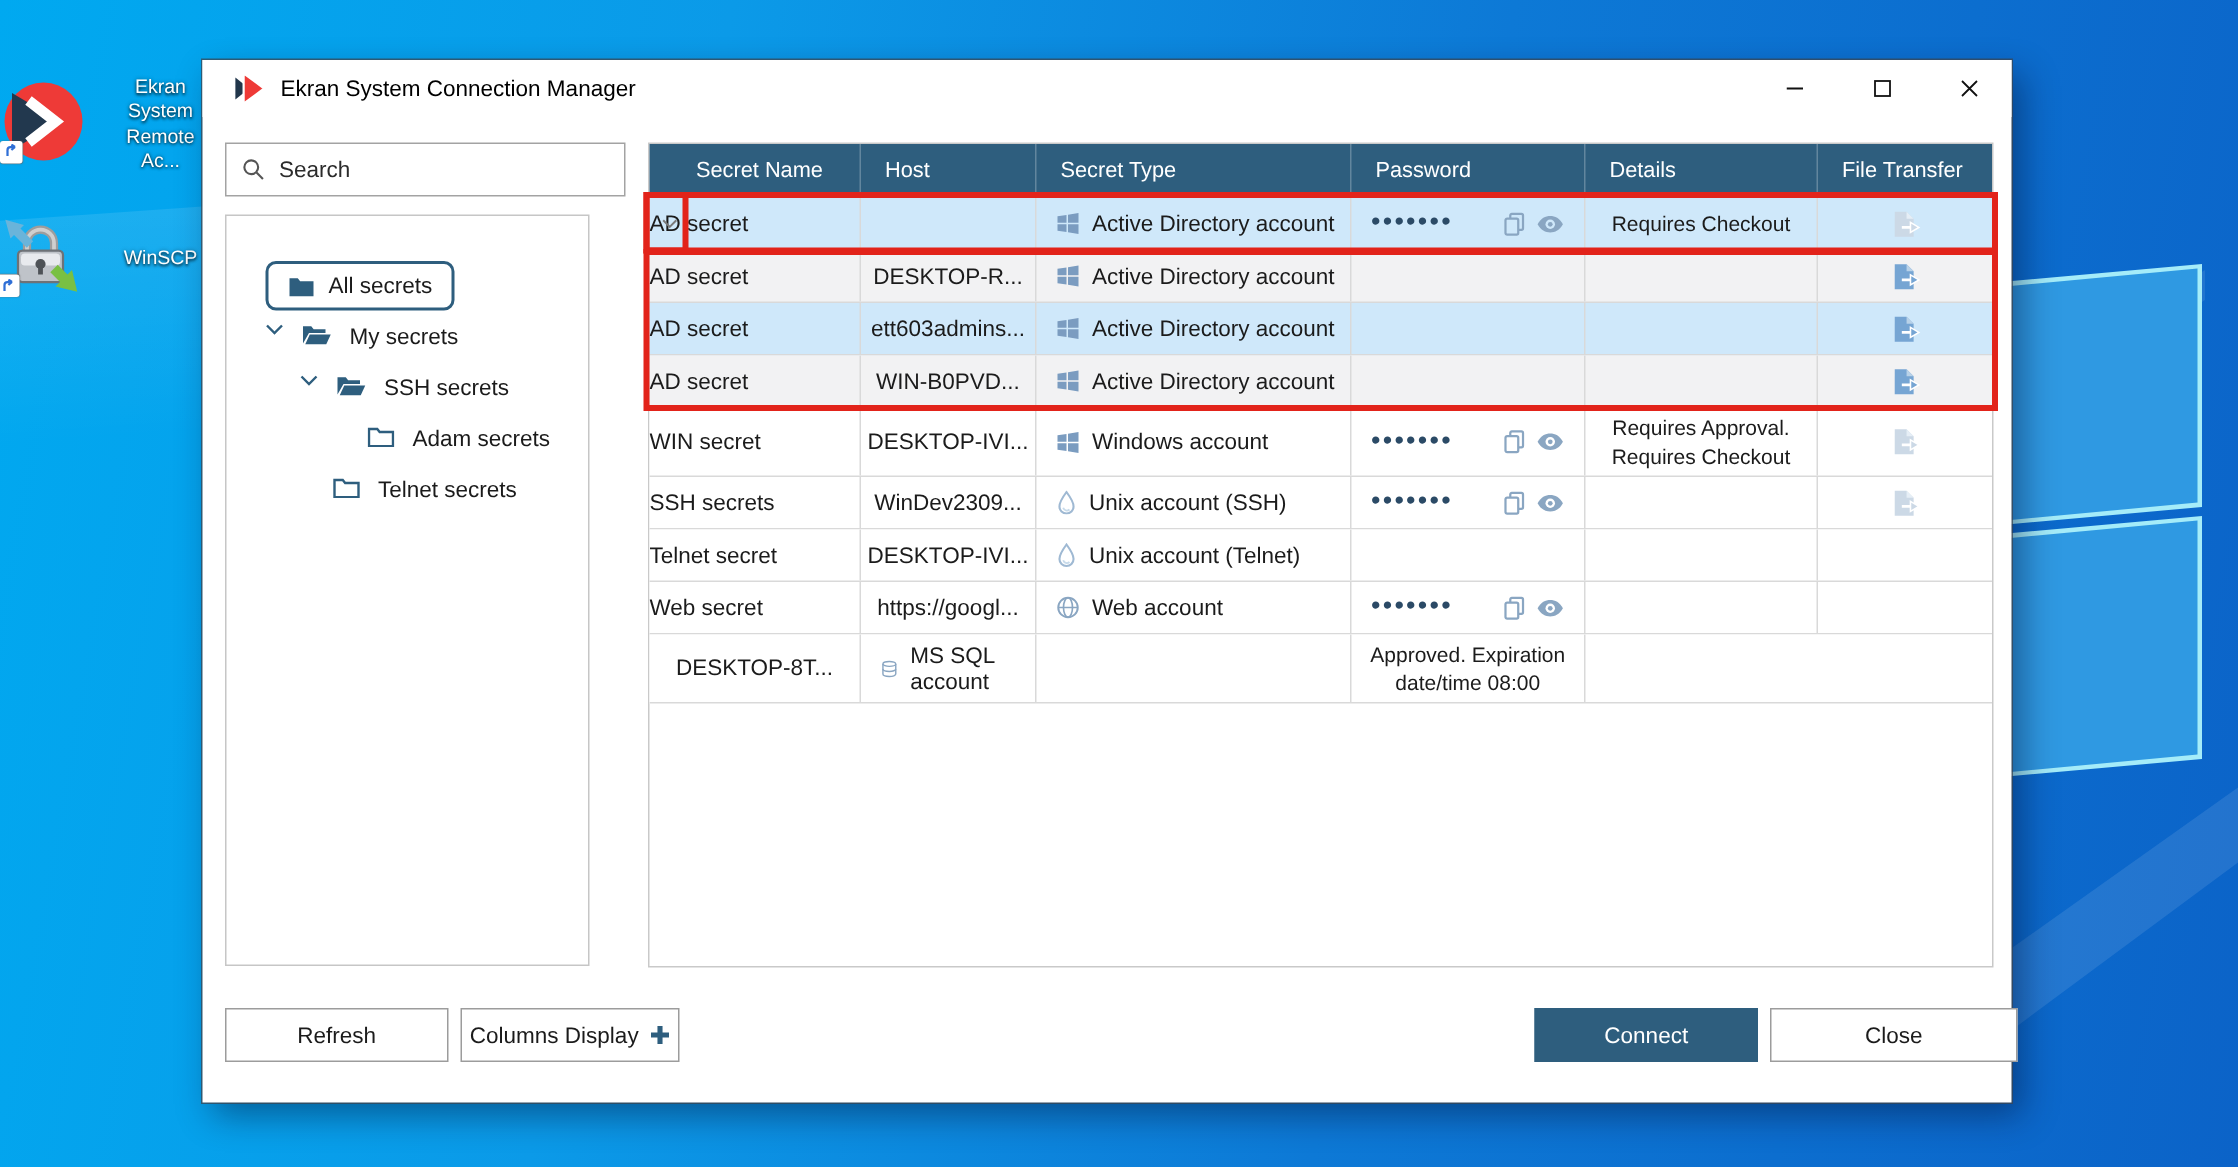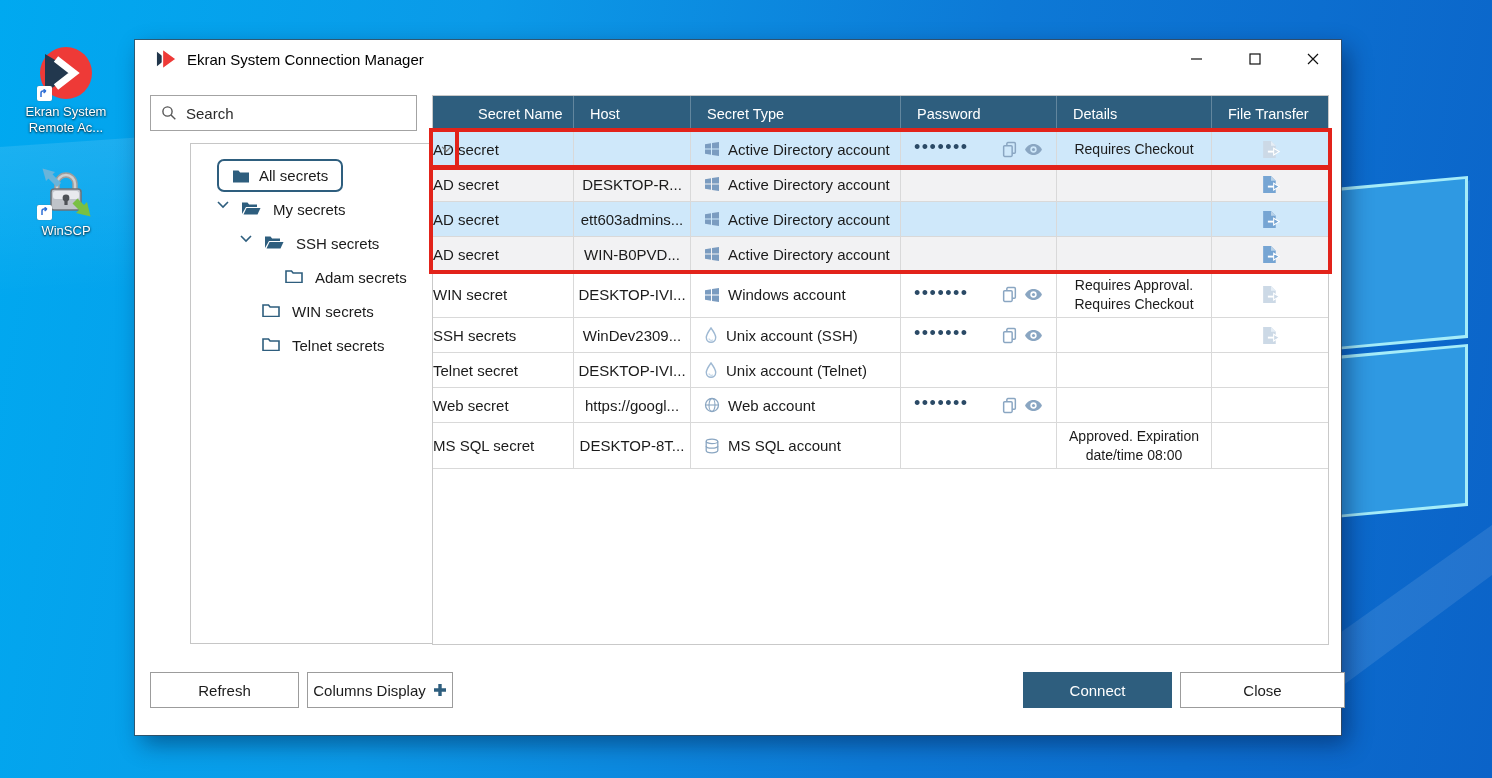--- a/index.html
+++ b/index.html
@@ -5,21 +5,21 @@
   * { margin:0; padding:0; box-sizing:border-box; }
   html,body { width:1492px; height:778px; overflow:hidden; font-family:"Liberation Sans",sans-serif; }
   .desktop { position:absolute; inset:0; width:1492px; height:778px;
     background:linear-gradient(100deg,#00a9f0 0%,#0b9ae8 30%,#0d79d6 62%,#0b63c8 100%); }
   .streak1 { position:absolute; left:-60px; top:120px; width:900px; height:150px;
     background:linear-gradient(rgba(255,255,255,.10),rgba(255,255,255,0)); transform:rotate(-4deg); }
   .wp-logo { position:absolute; left:1330px; top:130px; }
 
   
   .icons { position:absolute; left:18px; top:46px; width:96px; display:flex; flex-direction:column; align-items:center; }
-  .dicon { display:flex; flex-direction:column; align-items:center; cursor:default; }
+  .dicon { display:flex; flex-direction:row; align-items:center; cursor:default;gap:28px; }
   .dicon + .dicon { margin-top:28px; }
   .dicon .art { position:relative; width:54px; height:54px; }
   .shortcut { position:absolute; left:-2px; bottom:-1px; width:15px; height:15px; background:#fff;
     border-radius:2px; box-shadow:0 0 1px #666; display:flex; align-items:center; justify-content:center; }
   .dlabel { margin-top:4px; font-size:13px; color:#fff; text-align:center; line-height:1.25;
     text-shadow:0 1px 2px rgba(0,0,0,.75), 0 0 3px rgba(0,0,0,.4); }
 
   
   .window { position:absolute; left:135px; top:40px; width:1206px; height:695px; background:#fff;
     box-shadow:0 0 0 1px rgba(60,70,80,.75), 7px 9px 22px rgba(0,15,50,.45); }
@@ -28,33 +28,33 @@
   .title { margin-left:9px; font-size:15px; color:#000; }
   .winbtn { position:absolute; top:0; width:47px; height:38px; display:flex; align-items:center; justify-content:center; }
   .b-min { left:1038px; } .b-max { left:1096px; } .b-close { left:1154px; }
 
   
   .search { position:absolute; left:15px; top:55px; width:267px; height:36px; border:1px solid #a3a3a3;
     display:flex; align-items:center; padding:0 10px; gap:9px; background:#fff;justify-content:flex-end; }
   .search input { border:none; outline:none; flex:1; font-size:15px; font-family:inherit; color:#1b1b1b; }
   .search input::placeholder { color:#2b2b2b; opacity:1; }
   .treepanel { position:absolute; left:15px; top:103px; width:243px; height:501px; border:1px solid #c6c6c6;
-    background:#fff; padding:14px 10px; overflow:hidden;margin-left:40px; }
+    background:#fff; padding:29px 10px; overflow:hidden; }
   .rootpill { display:inline-flex; align-items:center; gap:9px; border:2px solid #2e5e7e; border-radius:7px;
     padding:6px 13px; margin:1px 0 9px 16px; font-size:15px; color:#1b1b1b; }
   .titem { display:flex; height:34px; gap:12px; font-size:15px; color:#1b1b1b; }
   .ti-l0 { padding-left:16px; } .ti-l1 { padding-left:39px; } .ti-l1b { padding-left:61px; } .ti-l2 { padding-left:84px; }
 
   
   .table { position:absolute; left:297px; top:55px; width:897px; height:550px; background:#fff;
     border:1px solid #c9c9c9; }
   .thead, .trow { display:grid; grid-template-columns:141px 117px 210px 156px 155px 116px; }
   .thead { height:36px; background:#2e5e7e; color:#fff; }
   .th { display:flex; align-items:center; font-size:14.5px; padding-left:16px; border-right:1px solid rgba(255,255,255,.25); }
-  .th:first-child { padding-left:6px;margin-left:39px; } .th:last-child { border-right:none; }
+  .th:first-child { padding-left:31px; } .th:last-child { border-right:none; }
   .trow { height:35px; background:#fff; border-bottom:1px solid #d9d9d9; }
   .r-tall { height:46px; }
   .r-sel { background:#cfe8fa; }
   .r-shade { background:#f2f2f3; }
   .td { display:flex; align-items:center; border-right:1px solid #d9d9d9; overflow:hidden; font-size:15px; color:#1b1b1b; }
   .td:last-child { border-right:none; }
   .cName { position:relative; }
   .expander { position:absolute; left:5px; top:50%; transform:translateY(-50%); width:16px; height:16px;
     display:flex; align-items:center; justify-content:center; }
   .cHost { justify-content:center; padding:0 4px; }
@@ -200,26 +200,20 @@
       <div class="titem ti-l2">
         <svg width="18" height="14" viewBox="0 0 18 14">
             <path d="M1 2 h5.5 l1.6 2 H17 v9.5 H1 Z" fill="none" stroke="#2e5e7e" stroke-width="1.6"></path>
           </svg>
         <span>Adam secrets</span>
       </div>
       <div class="titem ti-l1b">
         <svg width="18" height="14" viewBox="0 0 18 14">
             <path d="M1 2 h5.5 l1.6 2 H17 v9.5 H1 Z" fill="none" stroke="#2e5e7e" stroke-width="1.6"></path>
           </svg>
-        <span>WIN secrets</span>
-      </div>
-      <div class="titem ti-l1b">
-        <svg width="18" height="14" viewBox="0 0 18 14">
-            <path d="M1 2 h5.5 l1.6 2 H17 v9.5 H1 Z" fill="none" stroke="#2e5e7e" stroke-width="1.6"></path>
-          </svg>
         <span>Telnet secrets</span>
       </div>
     </div>
 
     <div class="table">
       <div class="thead">
         <div class="th">Secret Name</div>
         <div class="th">Host</div>
         <div class="th">Secret Type</div>
         <div class="th">Password</div>
@@ -477,23 +471,20 @@
                 <circle cx="9" cy="6" r="3" fill="#fff"></circle>
                 <circle cx="9" cy="6" r="1.5" fill="#8aa6c2"></circle>
               </svg>
           </span>
         </div>
         <div class="td cDetails"></div>
         <div class="td cFile"></div>
       </div>
 
       <div class="trow r-tall">
-        <div class="td cName">
-            <span>MS SQL secret</span>
-          </div>
         <div class="td cHost">DESKTOP-8T...</div>
         <div class="td cType">
           <svg width="16" height="16" viewBox="0 0 16 16">
               <ellipse cx="8" cy="3.4" rx="5.8" ry="2.2" fill="none" stroke="#8aa6c2" stroke-width="1.3"></ellipse>
               <path d="M2.2 3.4 v9.2 c0 1.2 2.6 2.2 5.8 2.2 s5.8-1 5.8-2.2 V3.4" fill="none" stroke="#8aa6c2" stroke-width="1.3"></path>
               <path d="M2.2 8 c0 1.2 2.6 2.2 5.8 2.2 S13.8 9.2 13.8 8" fill="none" stroke="#8aa6c2" stroke-width="1.3"></path>
             </svg>
           <span>MS SQL account</span>
         </div>
         <div class="td cPass"></div>

